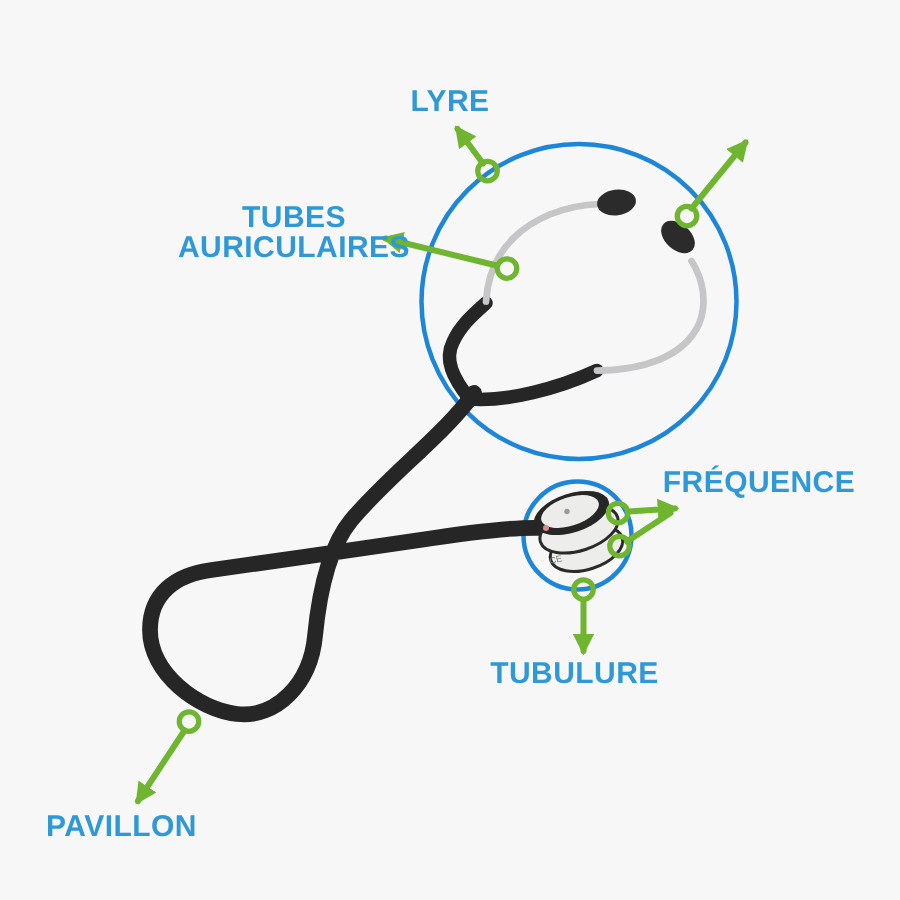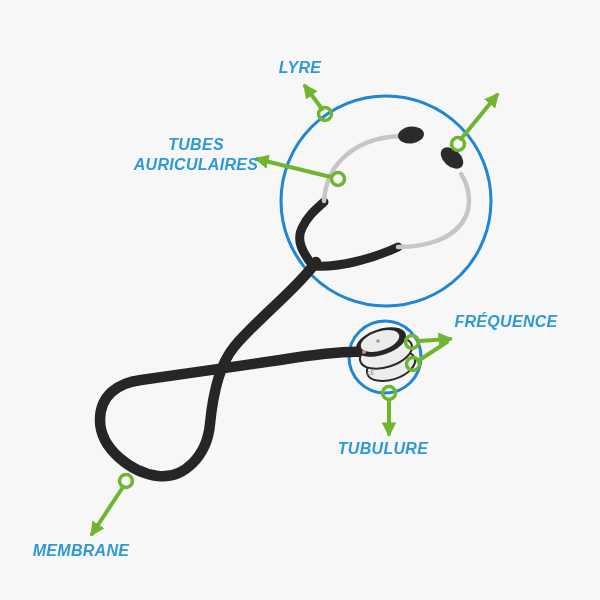--- a/index.html
+++ b/index.html
@@ -17,28 +17,27 @@
     position:relative;
     width:600px;height:600px;
     background:var(--background);
     overflow:hidden;
   }
   .stage svg{position:absolute;left:0;top:0;}
   .label{
     position:absolute;
     transform:translateX(-50%);
     color:var(--label-blue);
-    font-size:16px;
+    font-size:20px;
     font-weight:bold;
     letter-spacing:.3px;
     text-align:center;
     line-height:20px;
     white-space:nowrap;
     user-select:none;
-    font-style:italic;
   }
   .label-lyre{left:300px;top:58px;}
   .label-embouts{left:540px;top:81px;}
   .label-tubes{left:196px;top:135px;}
   .label-membrane{left:506px;top:312px;}
   .label-pavillon{left:383px;top:439px;}
   .label-tubulure{left:81px;top:541px;}
 
   
   .hl-circle{fill:none;stroke:var(--circle-blue);stroke-width:3;}
@@ -130,15 +129,15 @@
     <div>TUBES</div>
     <div>AURICULAIRES</div>
   </div>
 
   <div class="label label-membrane">
     <div>FRÉQUENCE</div>
   </div>
 
   <div class="label label-pavillon">TUBULURE</div>
 
-  <div class="label label-tubulure">MEMBRANE</div>
+  <div class="label label-tubulure">PAVILLON</div>
 
 </div>
 
 </body></html>

